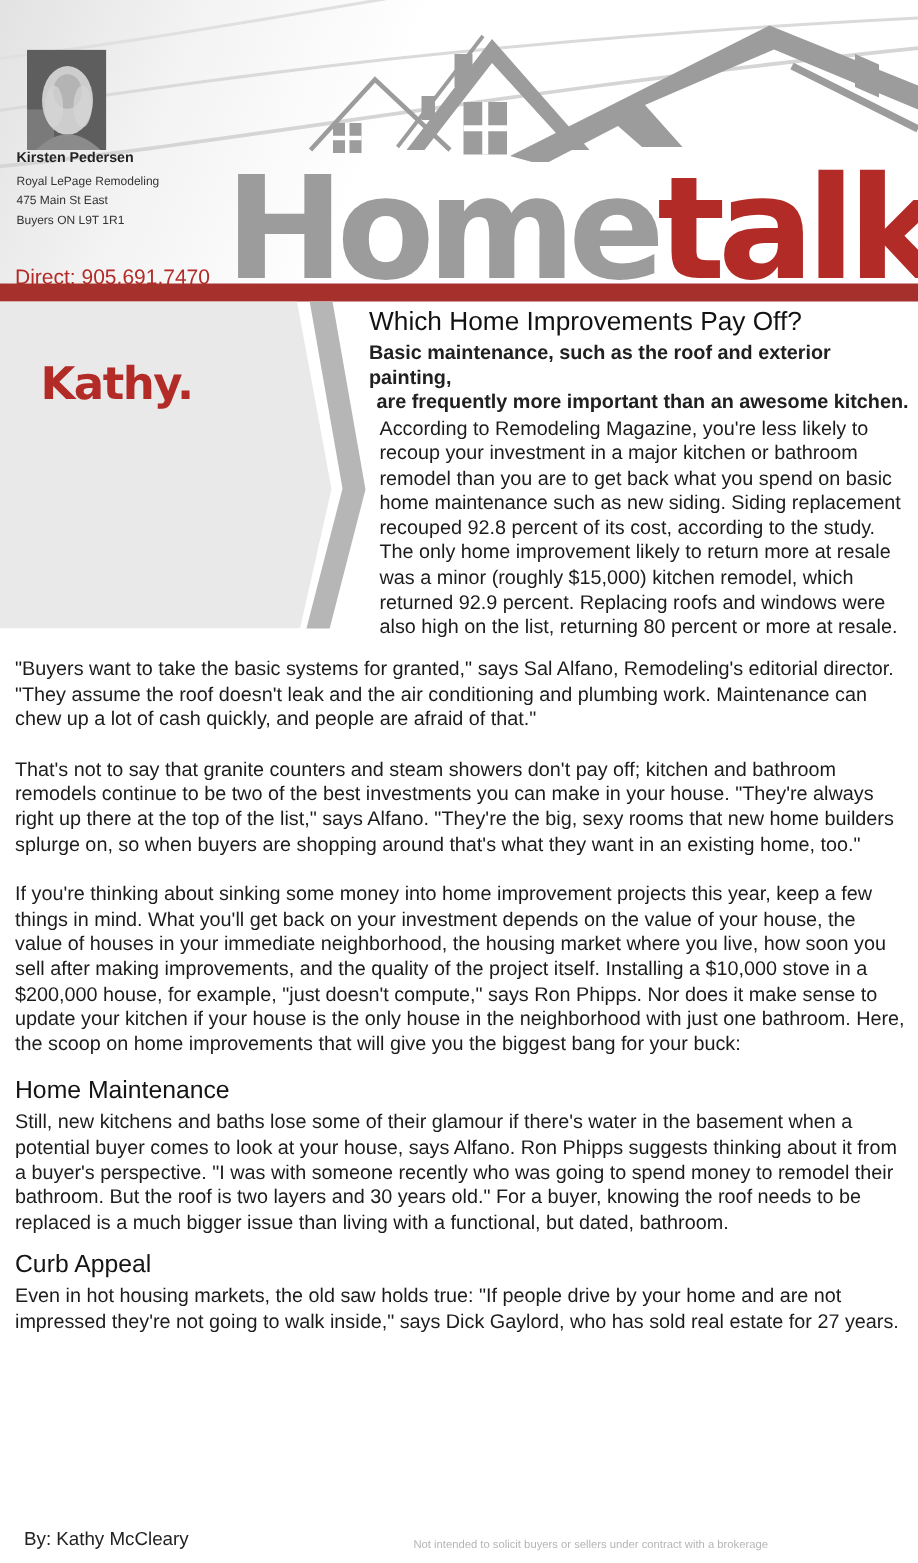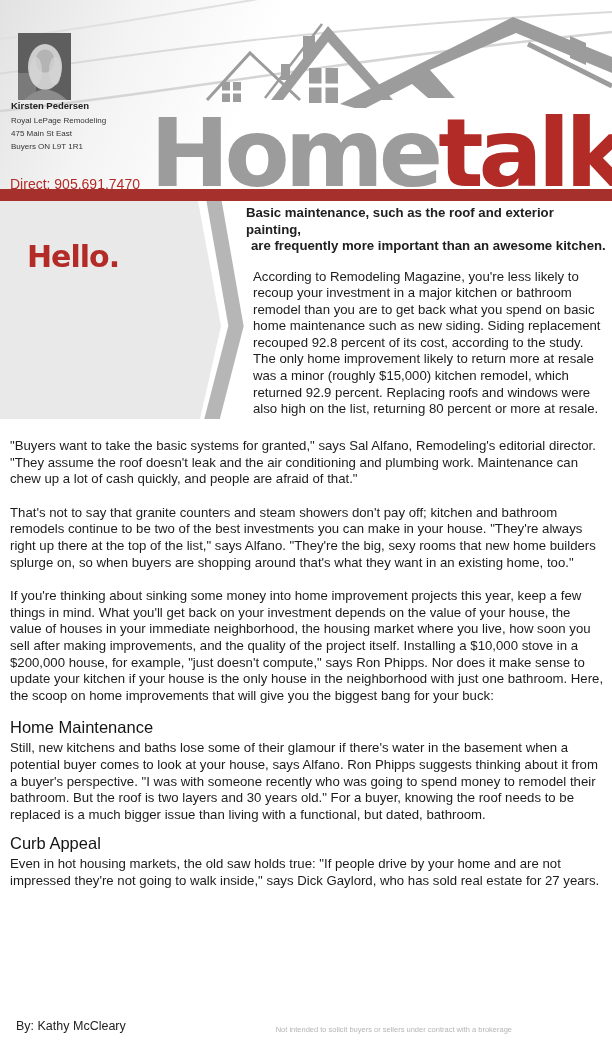--- a/index.html
+++ b/index.html
@@ -41,21 +41,21 @@
   .panel-svg{position:absolute;left:0;top:0}
   .hello{
     position:absolute;left:27px;top:38px;
     font-family:"DejaVu Sans",sans-serif;font-weight:bold;font-size:30px;letter-spacing:-1px;
     color:var(--accent-red);
   }
   .intro-col{position:absolute;left:246px;top:2px;width:360px}
   .intro-col h1{font-size:17.5px;font-weight:normal;color:#121212;line-height:22px}
   .subtitle{font-size:13.2px;font-weight:bold;color:#202020;line-height:16.5px;margin-top:2px}
   .subtitle .l2{padding-left:5px}
-  .intro-p{margin-top:14px;padding-left:7px;font-size:13.2px;line-height:16.6px;color:var(--text-dark)}
+  .intro-p{margin-top:1px;padding-left:7px;font-size:13.2px;line-height:16.6px;color:var(--text-dark)}
   
   .body-copy{position:absolute;left:10px;top:438px;width:594px}
   .body-copy p{font-size:13.2px;line-height:16.6px;color:var(--text-dark);margin-bottom:17px}
   .body-copy section{margin-top:-4px}
   .body-copy h2{font-size:16.5px;font-weight:normal;color:#141414;margin:0 0 3px 0;line-height:20px}
   .body-copy section p{margin-bottom:14px}
   
   .byline{position:absolute;left:16px;top:1019px;font-size:12.5px;color:#222}
   .disclaimer{position:absolute;right:100px;top:1025px;font-size:7.5px;color:var(--muted-gray)}
 </style>
@@ -114,22 +114,23 @@
     <div class="logo"><span class="logo-home">Home</span><span class="logo-talk">talk</span></div>
   </div>
 
   <div class="redbar"></div>
 
   <div class="intro-area">
     <svg class="panel-svg" width="612" height="218" viewBox="0 0 612 218">
       <polygon points="0,0 198,0 221,125 200,218 0,218" fill="#e9e9e9"></polygon>
       <path d="M 213,-6 L 236,125 L 211,222" fill="none" stroke="#b6b6b6" stroke-width="15"></path>
     </svg>
-    <div class="hello">Hello.</div>
+    <div class="hello">Kathy.</div>
     <div class="intro-col">
+      <h1>Which Home Improvements Pay Off?</h1>
       <div class="subtitle">
         <div class="l1">Basic maintenance, such as the roof and exterior painting,</div>
         <div class="l2">are frequently more important than an awesome kitchen.</div>
       </div>
       <p class="intro-p">According to Remodeling Magazine, you're less likely to recoup your investment in a major kitchen or bathroom remodel than you are to get back what you spend on basic home maintenance such as new siding. Siding replacement recouped 92.8 percent of its cost, according to the study. The only home improvement likely to return more at resale was a minor (roughly $15,000) kitchen remodel, which returned 92.9 percent. Replacing roofs and windows were also high on the list, returning 80 percent or more at resale.</p>
     </div>
   </div>
 
   <div class="body-copy">
     <p>"Buyers want to take the basic systems for granted," says Sal Alfano, Remodeling's editorial director. "They assume the roof doesn't leak and the air conditioning and plumbing work. Maintenance can chew up a lot of cash quickly, and people are afraid of that."</p>

